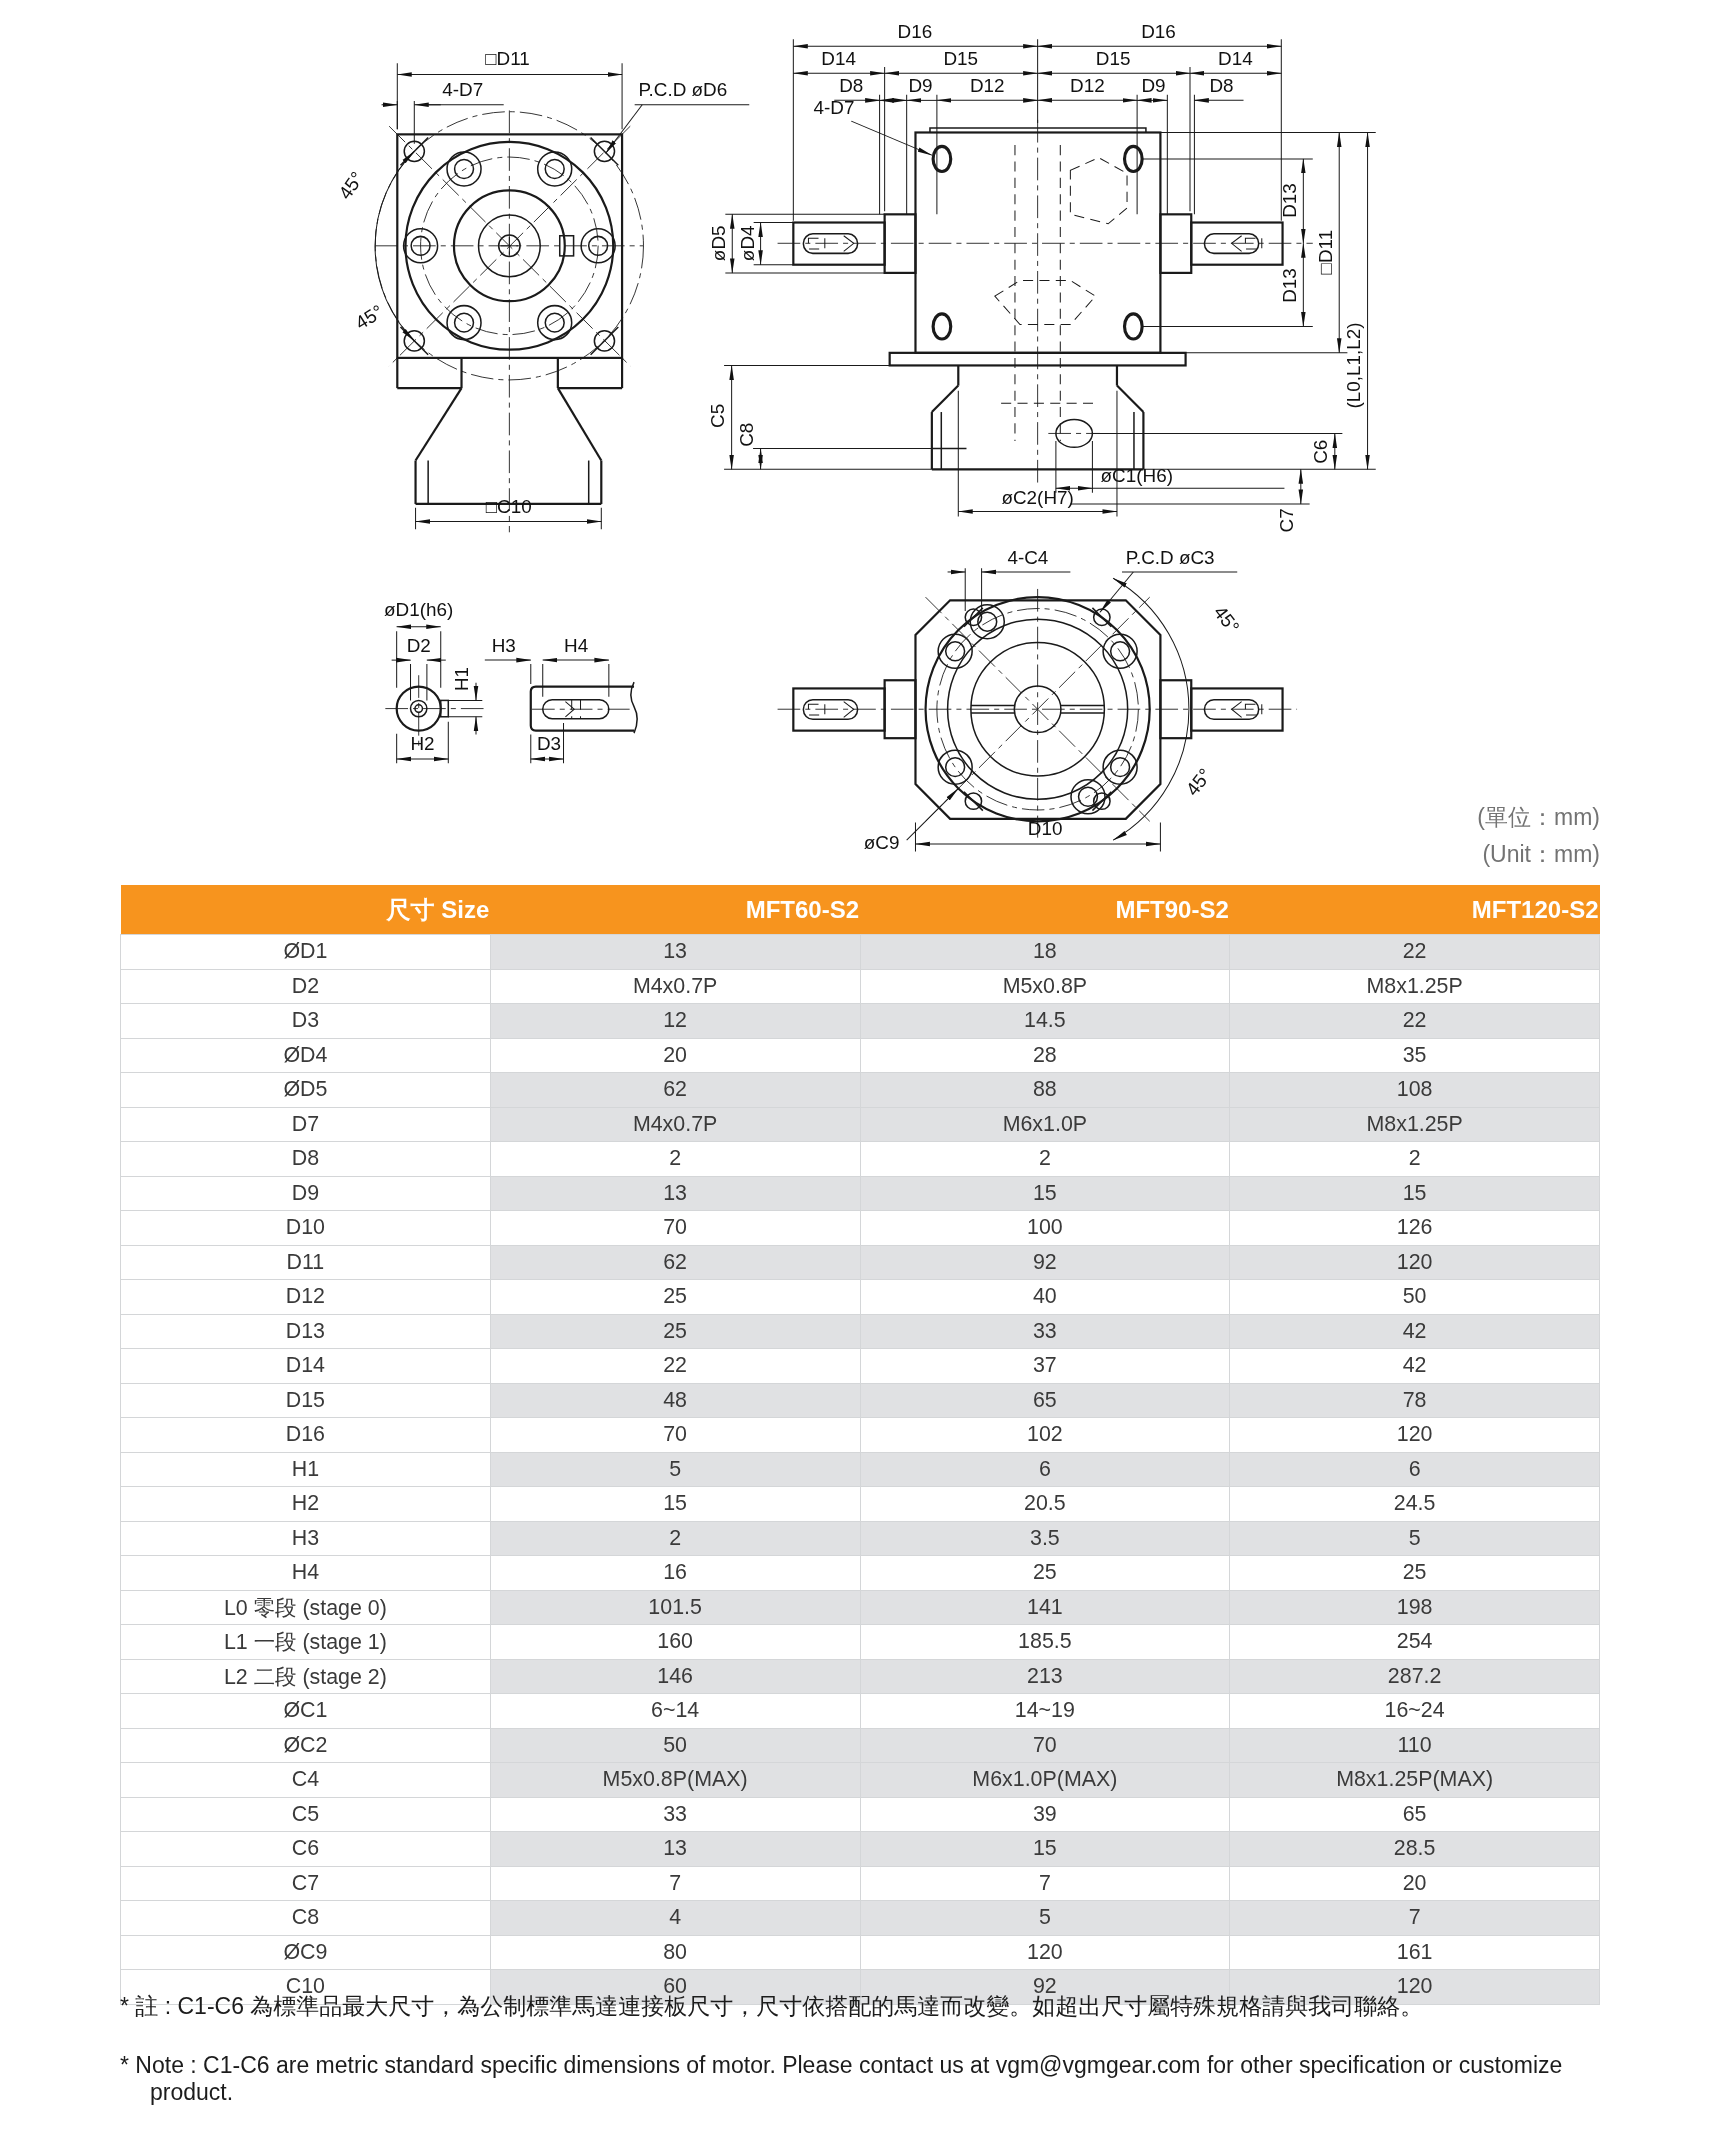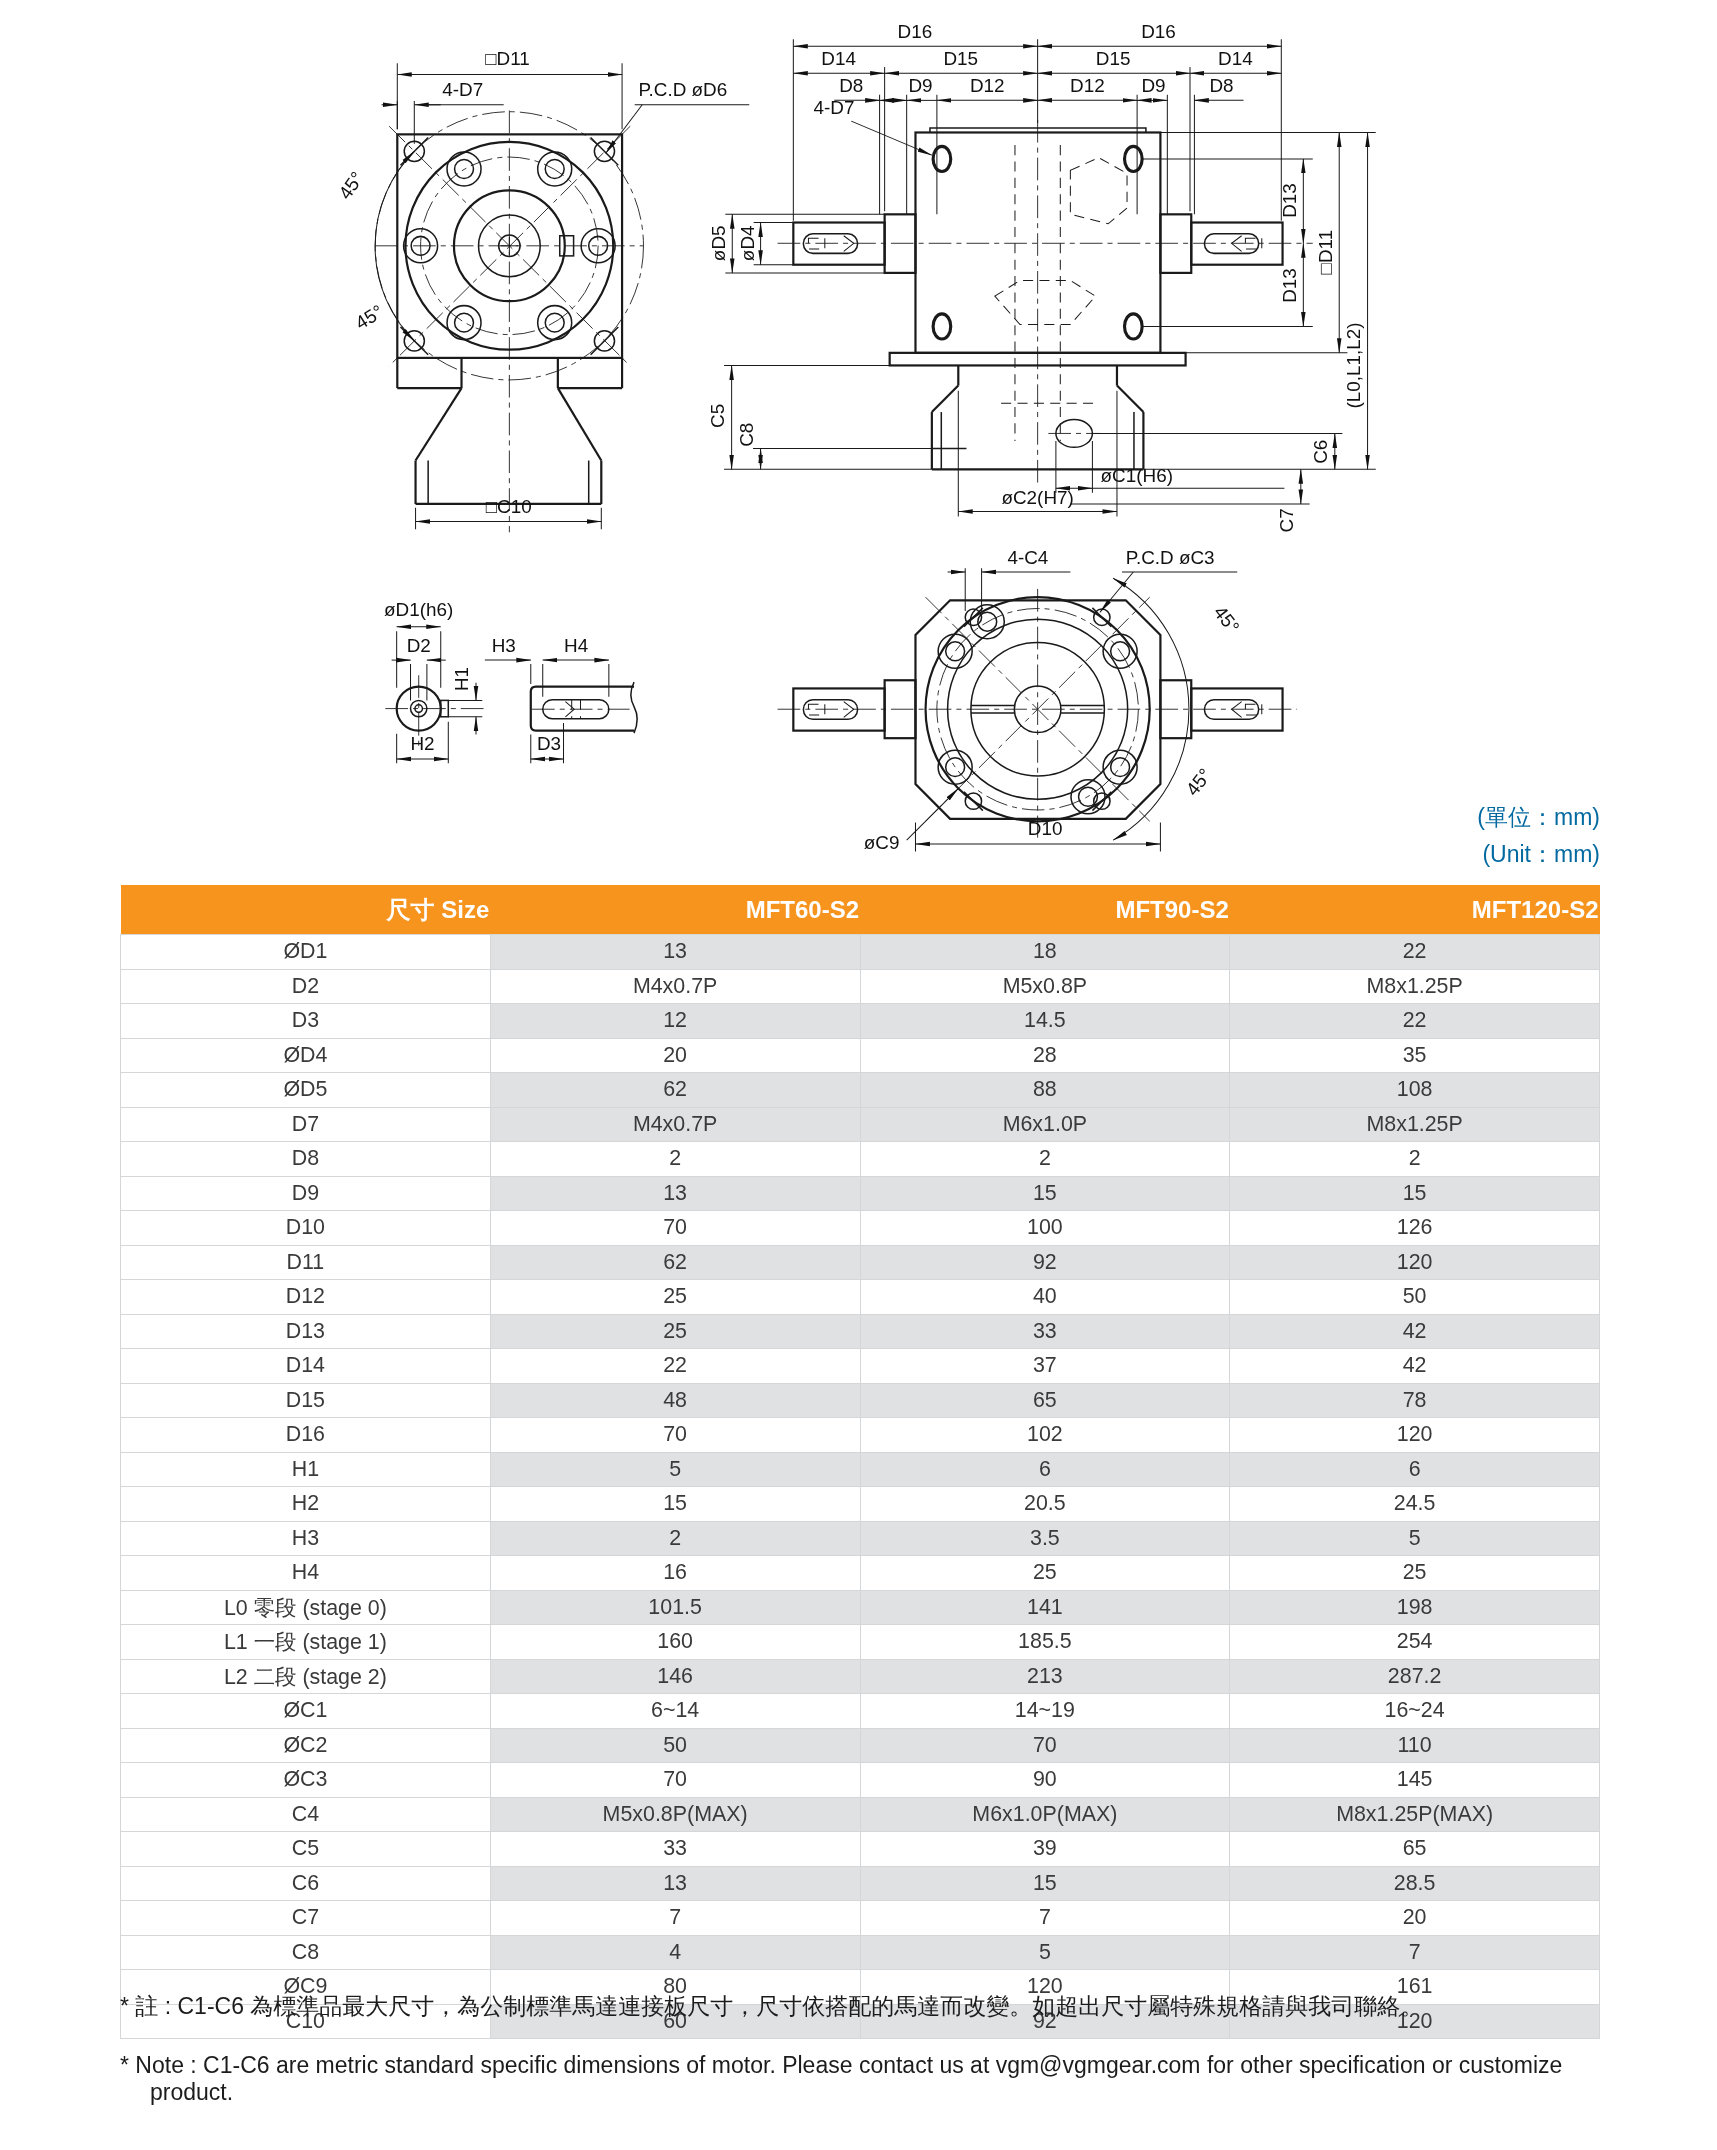--- a/index.html
+++ b/index.html
@@ -18,21 +18,21 @@
   
   .spec-table-wrap{position:absolute;left:120px;top:885px;width:1480px;}
   table.spec{border-collapse:collapse;width:1480px;table-layout:fixed;}
   table.spec th{background:#F7941E;color:#fff;height:47px;font-size:24px;font-weight:bold;
                 border:none;text-align:right;}
   table.spec td{height:31.5px;border:1.9px solid #D4D6D8;font-size:21.4px;color:#3a3a3a;
                 text-align:center;background:#fff;}
   table.spec tr.alt td.val{background:#E0E1E3;margin-top:26px;}
   
   .unit-note{position:absolute;left:1310px;top:799px;width:290px;text-align:right;
-             font-size:23px;color:#0369a1;line-height:37px;}
+             font-size:23px;color:#737373;line-height:37px;}
   
   .notes{position:absolute;left:120px;top:1991px;width:1524px;font-size:23px;color:#1c1c1c;}
   .notes .l1{margin-bottom:30px;}
   .notes .l3{padding-left:30px;}
 </style>
 </head>
 <body>
 
 <div class="page">
 
@@ -555,26 +555,20 @@
             <td class="val">6~14</td>
             <td class="val">14~19</td>
             <td class="val">16~24</td>
           </tr>
           <tr class="alt">
             <td class="lbl">ØC2</td>
             <td class="val">50</td>
             <td class="val">70</td>
             <td class="val">110</td>
           </tr>
-          <tr>
-            <td class="lbl">ØC3</td>
-            <td class="val">70</td>
-            <td class="val">90</td>
-            <td class="val">145</td>
-          </tr>
           <tr class="alt">
             <td class="lbl">C4</td>
             <td class="val">M5x0.8P(MAX)</td>
             <td class="val">M6x1.0P(MAX)</td>
             <td class="val">M8x1.25P(MAX)</td>
           </tr>
           <tr>
             <td class="lbl">C5</td>
             <td class="val">33</td>
             <td class="val">39</td>

